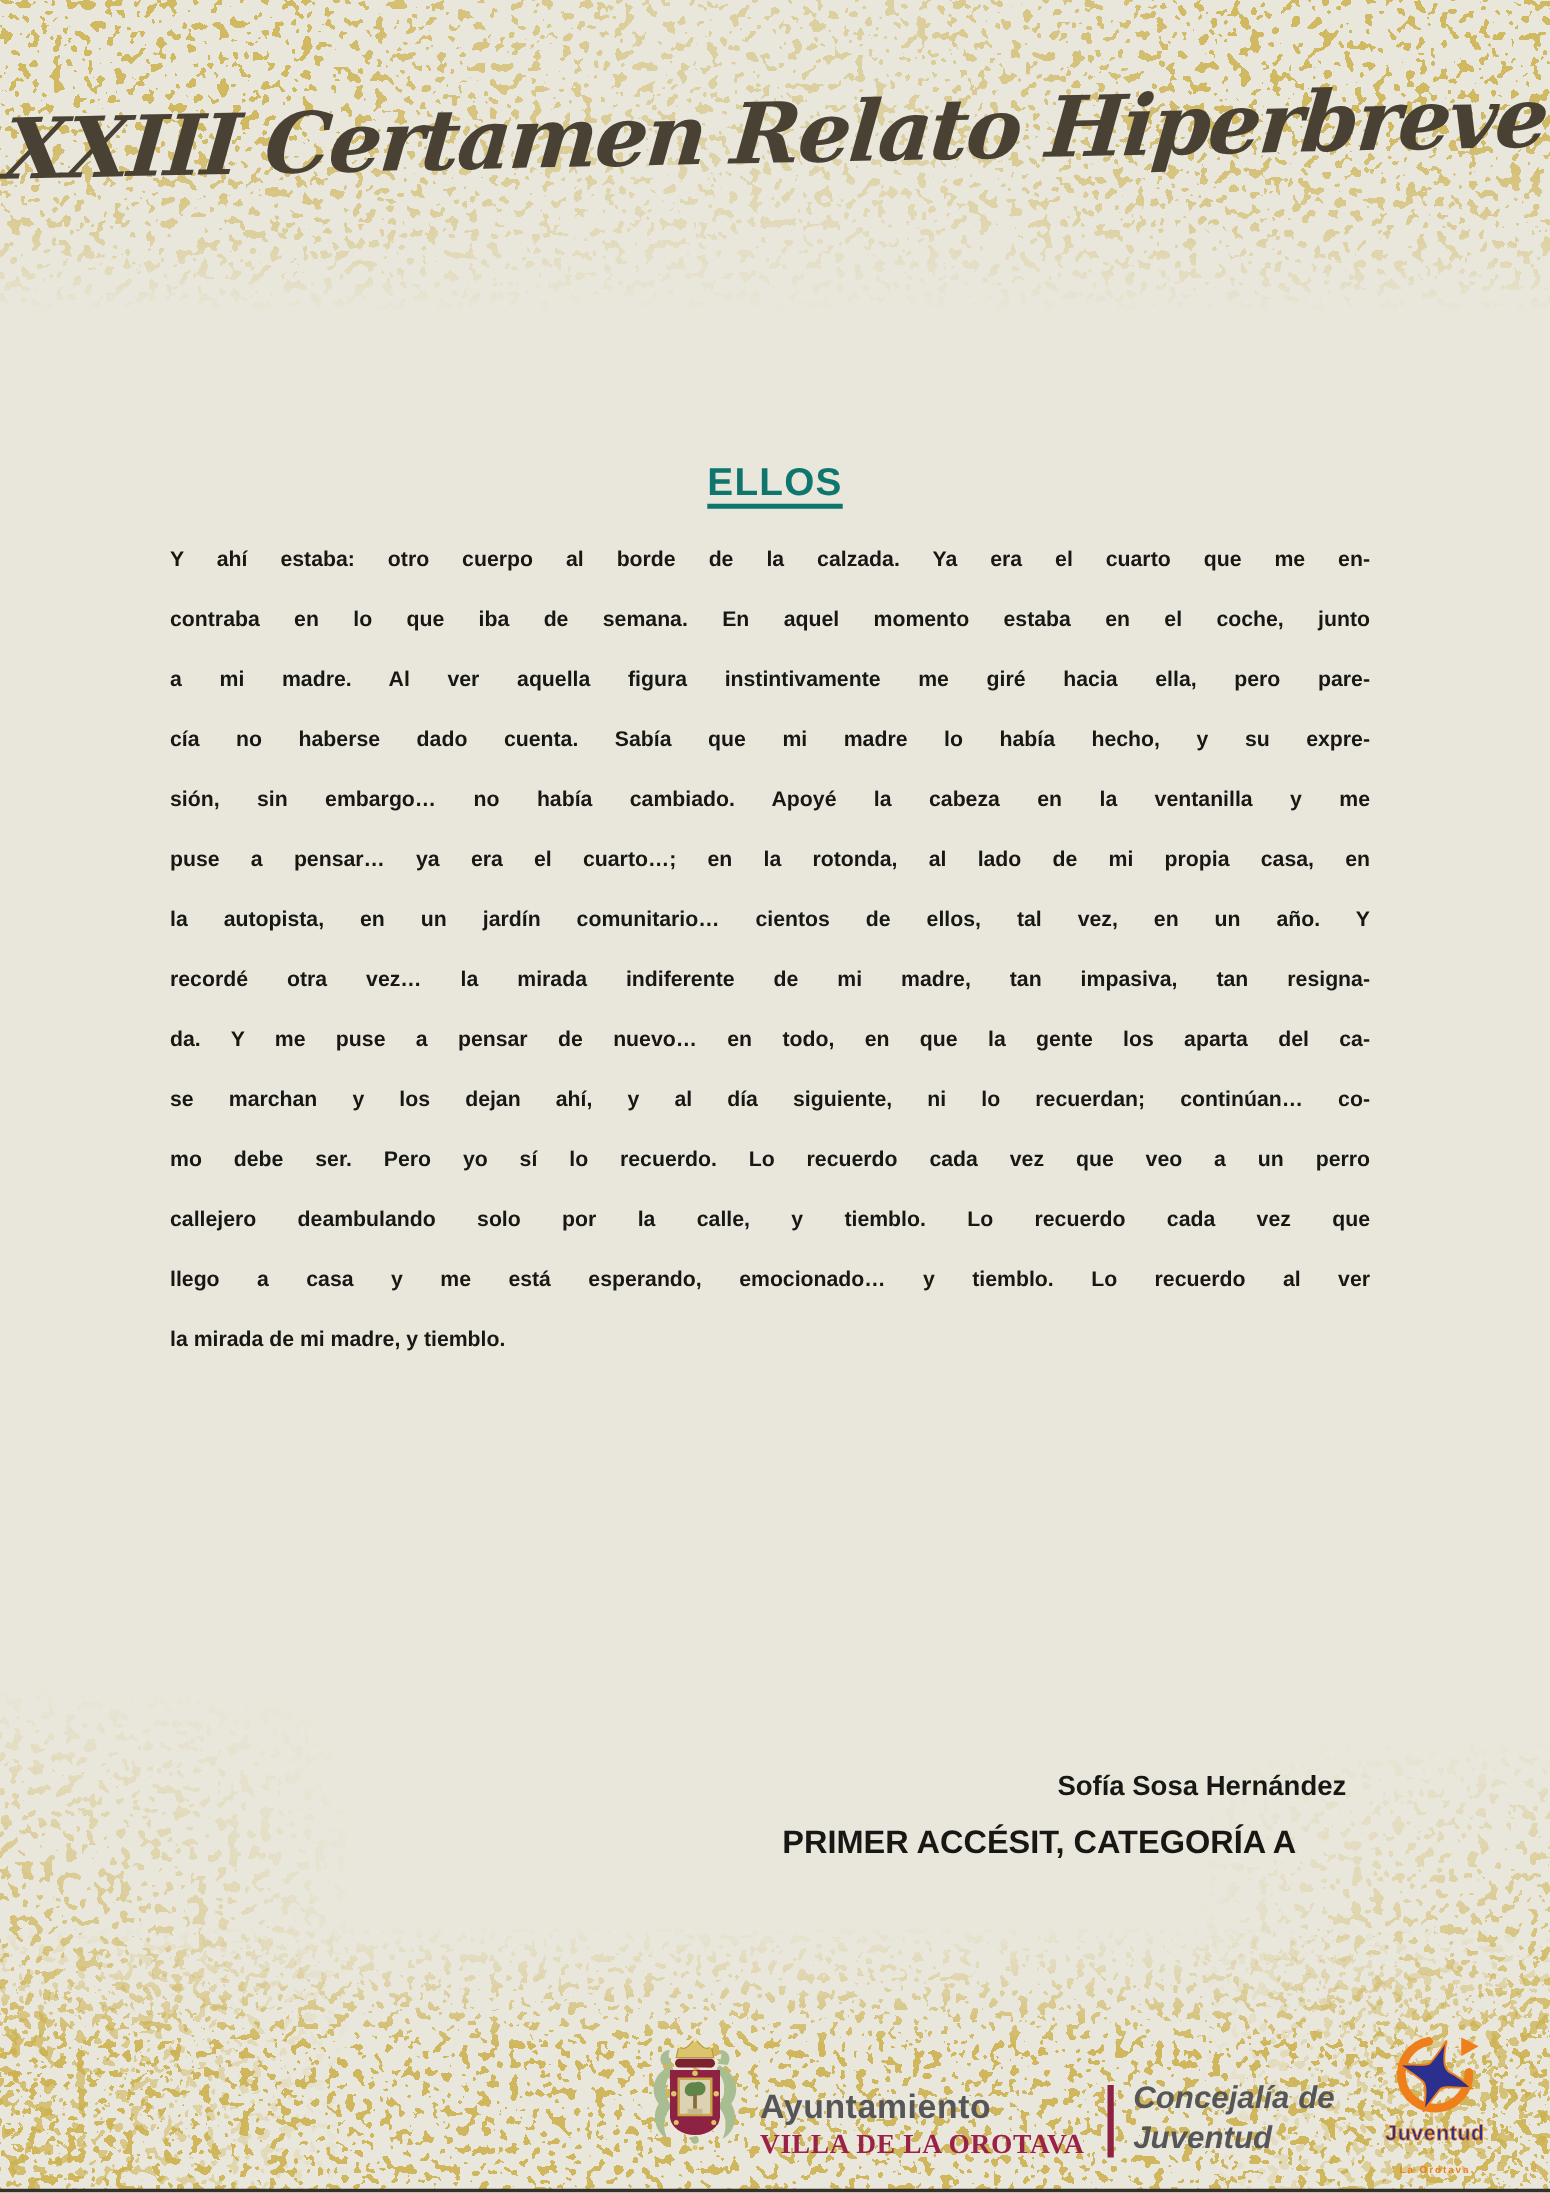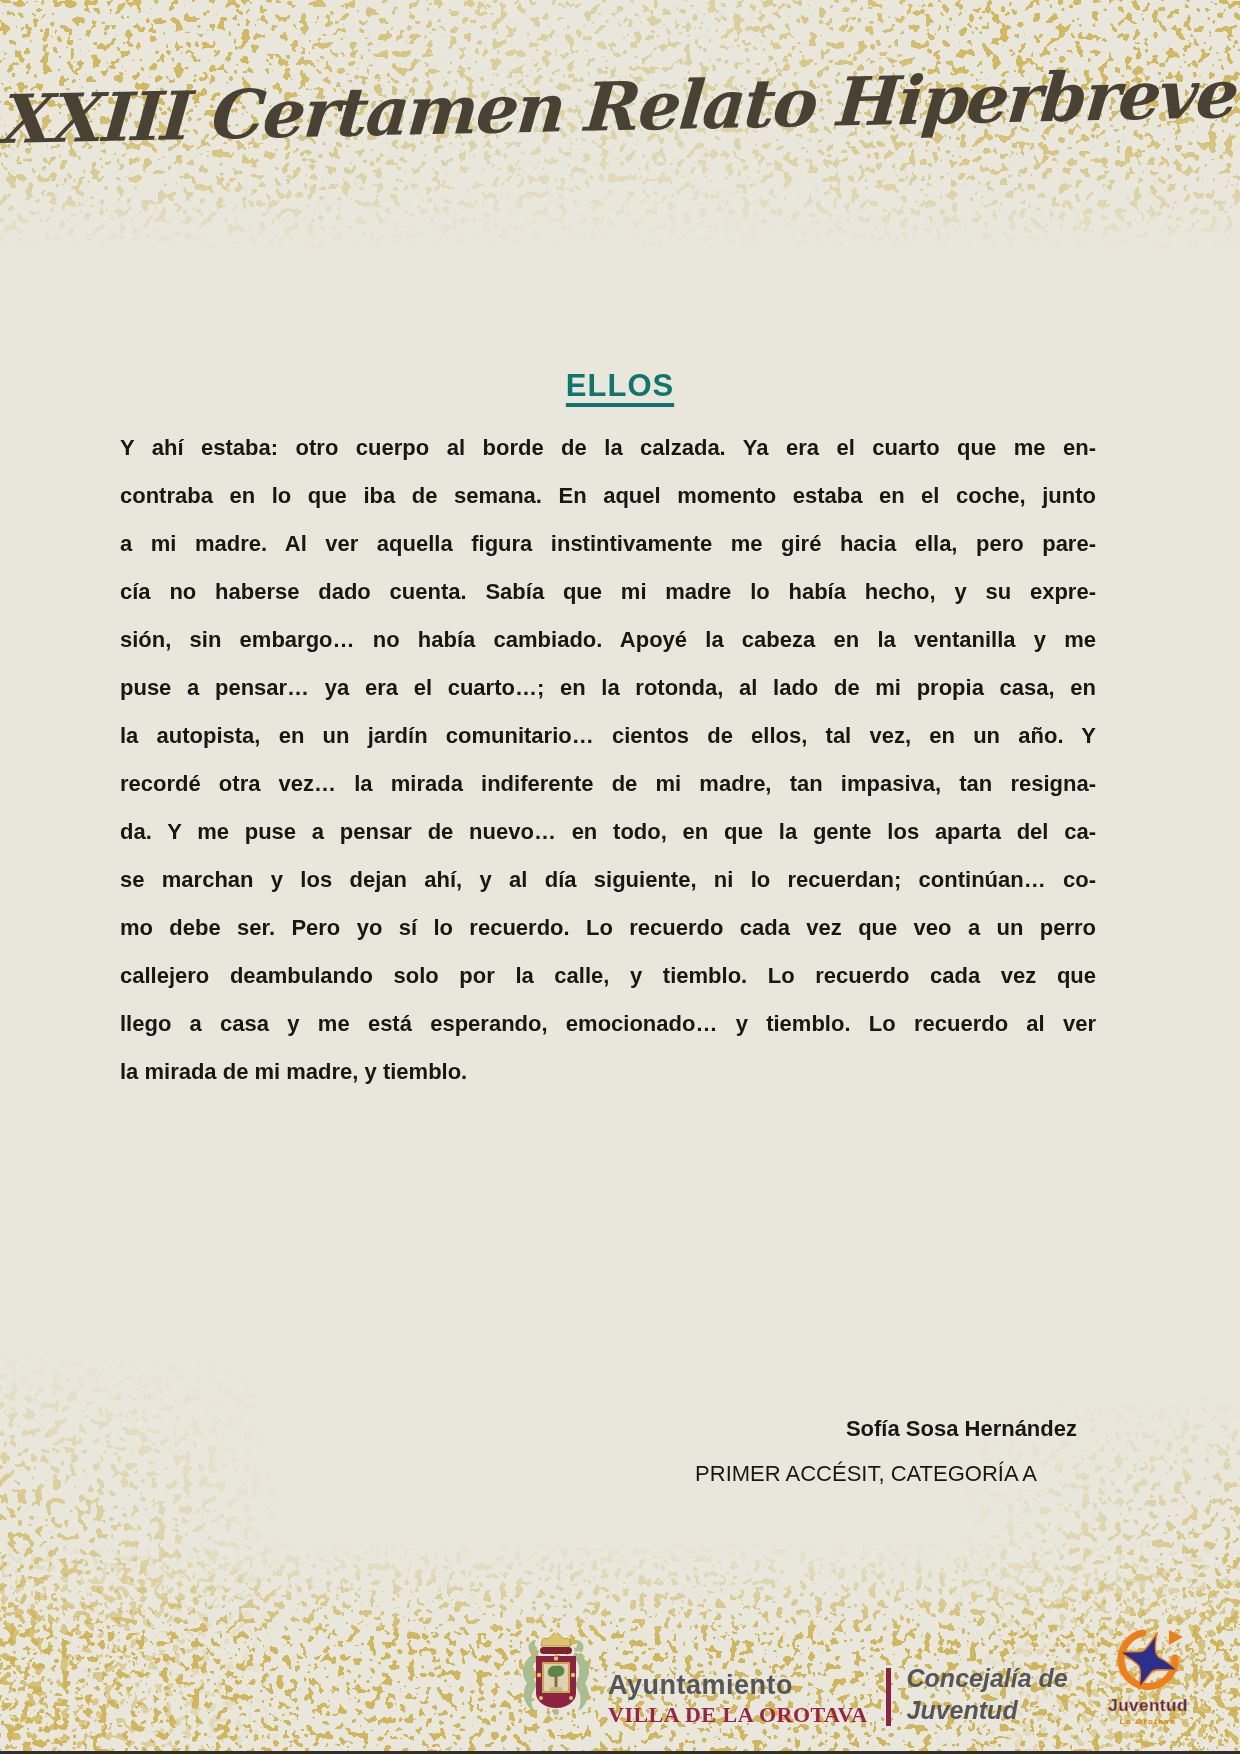--- a/index.html
+++ b/index.html
@@ -48,42 +48,42 @@
     transform:rotate(-1.2deg) skewX(-6deg);
   }
   
   .story-title{
     position:absolute;top:368px;left:0;width:100%;margin:0;text-align:center;
     font-size:31px;font-weight:bold;letter-spacing:1px;color:#0f766e;
     text-decoration:underline;text-decoration-thickness:3.5px;text-underline-offset:7px;
   }
   .body-text{position:absolute;top:424px;left:120px;width:976px;}
   .bline{
-    font-size:22px;font-weight:bold;line-height:48px;color:#181714;
-    text-align:justify;text-align-last:justify;white-space:normal;
+    font-size:17px;font-weight:bold;line-height:48px;color:#181714;
+    text-align:justify;text-align-last:justify;white-space:normal;margin-left:16px;
   }
   .bline.last{text-align-last:left;}
   
   .author{position:absolute;top:1406px;left:0;right:163px;text-align:right;padding-left:48px;}
   .author-name{font-size:22px;font-weight:bold;line-height:45px;}
-  .author-award{font-size:22px;font-weight:normal;line-height:45px;padding-right:40px;}
+  .author-award{font-size:26px;font-weight:bold;line-height:45px;padding-right:40px;}
   
   .footer{position:absolute;top:1628px;left:514px;height:98px;display:flex;align-items:flex-end;}
   .crest{flex:0 0 auto;}
   .org-block{margin-left:10px;line-height:1;}
   .org-name{font-size:27px;font-weight:bold;color:#565659;letter-spacing:.5px;}
   .org-place{font-family:"Liberation Serif",serif;font-size:22px;font-weight:bold;color:#9b2247;margin-top:5px;letter-spacing:.5px;}
   .footer-divider{width:5px;height:58px;background:#8e2242;margin:0 16px 0 18px;}
   .dept-block{font-style:italic;font-weight:bold;color:#565659;font-size:25px;line-height:32px;}
   .logo-block{position:absolute;top:1628px;left:1096px;width:104px;text-align:center;}
   .logo-title{
     font-size:17px;font-weight:bold;color:#2b2f8e;letter-spacing:.5px;margin-top:-2px;
     -webkit-text-stroke:.6px #ef7f1a;
   }
-  .logo-subtitle{font-size:8px;font-weight:bold;color:#ef7f1a;letter-spacing:1.5px;margin-top:1px;}
+  .logo-subtitle{font-size:8px;font-weight:bold;color:#ef7f1a;letter-spacing:1.5px;margin-top:14px;}
 </style>
 </head>
 <body>
 
 <div class="page">
 
   <svg width="0" height="0" style="position:absolute" aria-hidden="true">
     <defs>
       <filter id="sp1" x="0" y="0" width="100%" height="100%" color-interpolation-filters="sRGB">
         <feTurbulence type="fractalNoise" baseFrequency="0.12" numOctaves="2" seed="7"></feTurbulence>

